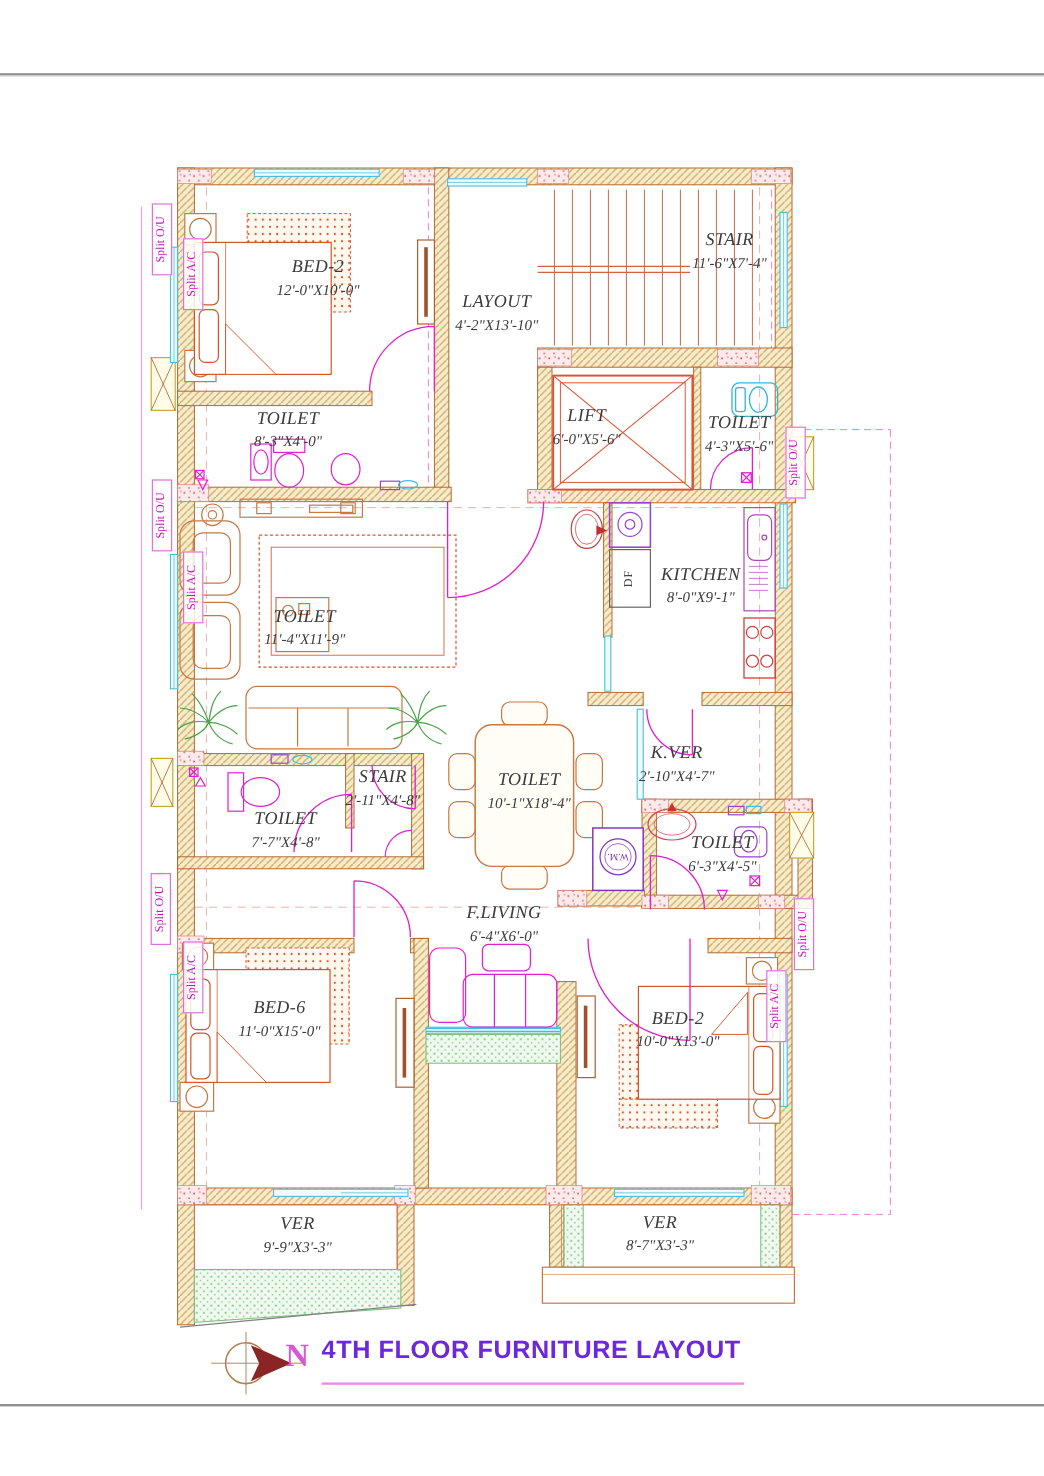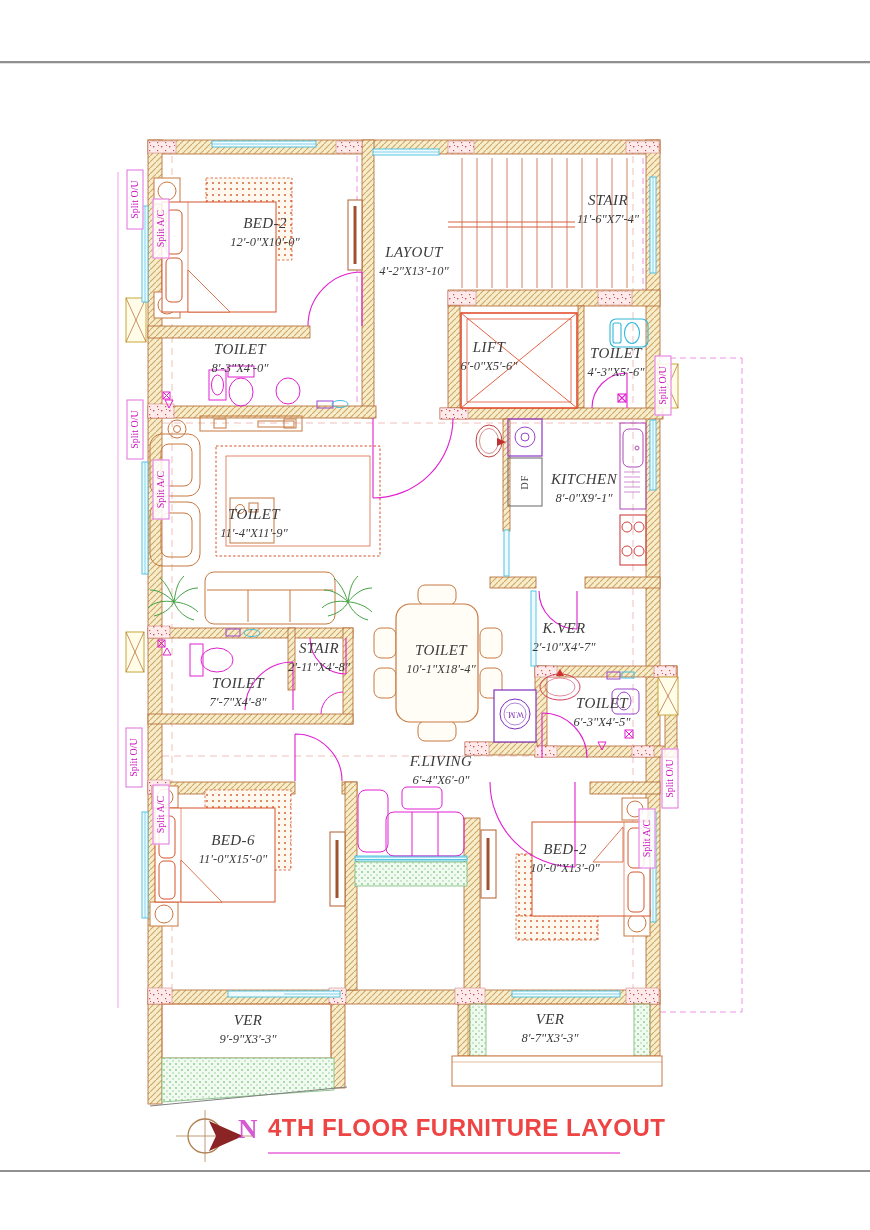--- a/index.html
+++ b/index.html
@@ -9,21 +9,21 @@
   .room-label{position:absolute;width:150px;margin-left:-75px;text-align:center;color:#3b3b3b;font-style:italic;line-height:1.3;z-index:5;}
   .room-label .nm{font-size:15px;letter-spacing:.4px;}
   .room-label .dm{font-size:12.5px;}
   .vlabel{position:absolute;width:58px;height:15px;line-height:13px;font-size:10px;text-align:center;color:#cc10c0;
           border:1px solid #e070dd;background:rgba(255,255,255,.85);transform:rotate(-90deg);z-index:6;}
   .dflabel{position:absolute;width:30px;height:14px;line-height:14px;font-size:10px;letter-spacing:1px;text-align:center;
           color:#444;transform:rotate(-90deg);z-index:6;}
   .wmlabel{position:absolute;width:30px;height:12px;line-height:12px;font-size:8px;text-align:center;color:#7a30b8;
           transform:rotate(180deg);z-index:6;}
   .title{position:absolute;left:268px;top:1114px;font-family:"Liberation Sans",sans-serif;font-weight:bold;
-         font-size:24px;color:#ef4444;letter-spacing:.5px;z-index:5;}
+         font-size:21px;color:#6d28d9;letter-spacing:.5px;z-index:5;}
   .title-underline{position:absolute;left:268px;top:1152px;width:352px;height:2px;background:#ef8ae4;z-index:5;}
   .north-n{position:absolute;left:238px;top:1114px;font-size:27px;font-weight:bold;color:#d659d3;z-index:5;}
 </style>
 </head>
 <body>
 
 <div class="rule" style="top:61px;height:2px;background:#909090;"></div>
 <div class="rule" style="top:63px;height:1px;background:#e2e2e2;"></div>
 <div class="rule" style="top:1170px;height:2px;background:#909090;"></div>
 
@@ -385,21 +385,21 @@
   <div class="dm">2'-11"X4'-8"</div>
 </div>
 <div class="room-label" style="left:238px;top:674px">
   <div class="nm">TOILET</div>
   <div class="dm">7'-7"X4'-8"</div>
 </div>
 <div class="room-label" style="left:602px;top:694px">
   <div class="nm">TOILET</div>
   <div class="dm">6'-3"X4'-5"</div>
 </div>
-<div class="room-label" style="left:441px;top:752px">
+<div class="room-label" style="left:420px;top:752px">
   <div class="nm">F.LIVING</div>
   <div class="dm">6'-4"X6'-0"</div>
 </div>
 <div class="room-label" style="left:233px;top:831px">
   <div class="nm">BED-6</div>
   <div class="dm">11'-0"X15'-0"</div>
 </div>
 <div class="room-label" style="left:565px;top:840px">
   <div class="nm">BED-2</div>
   <div class="dm">10'-0"X13'-0"</div>

